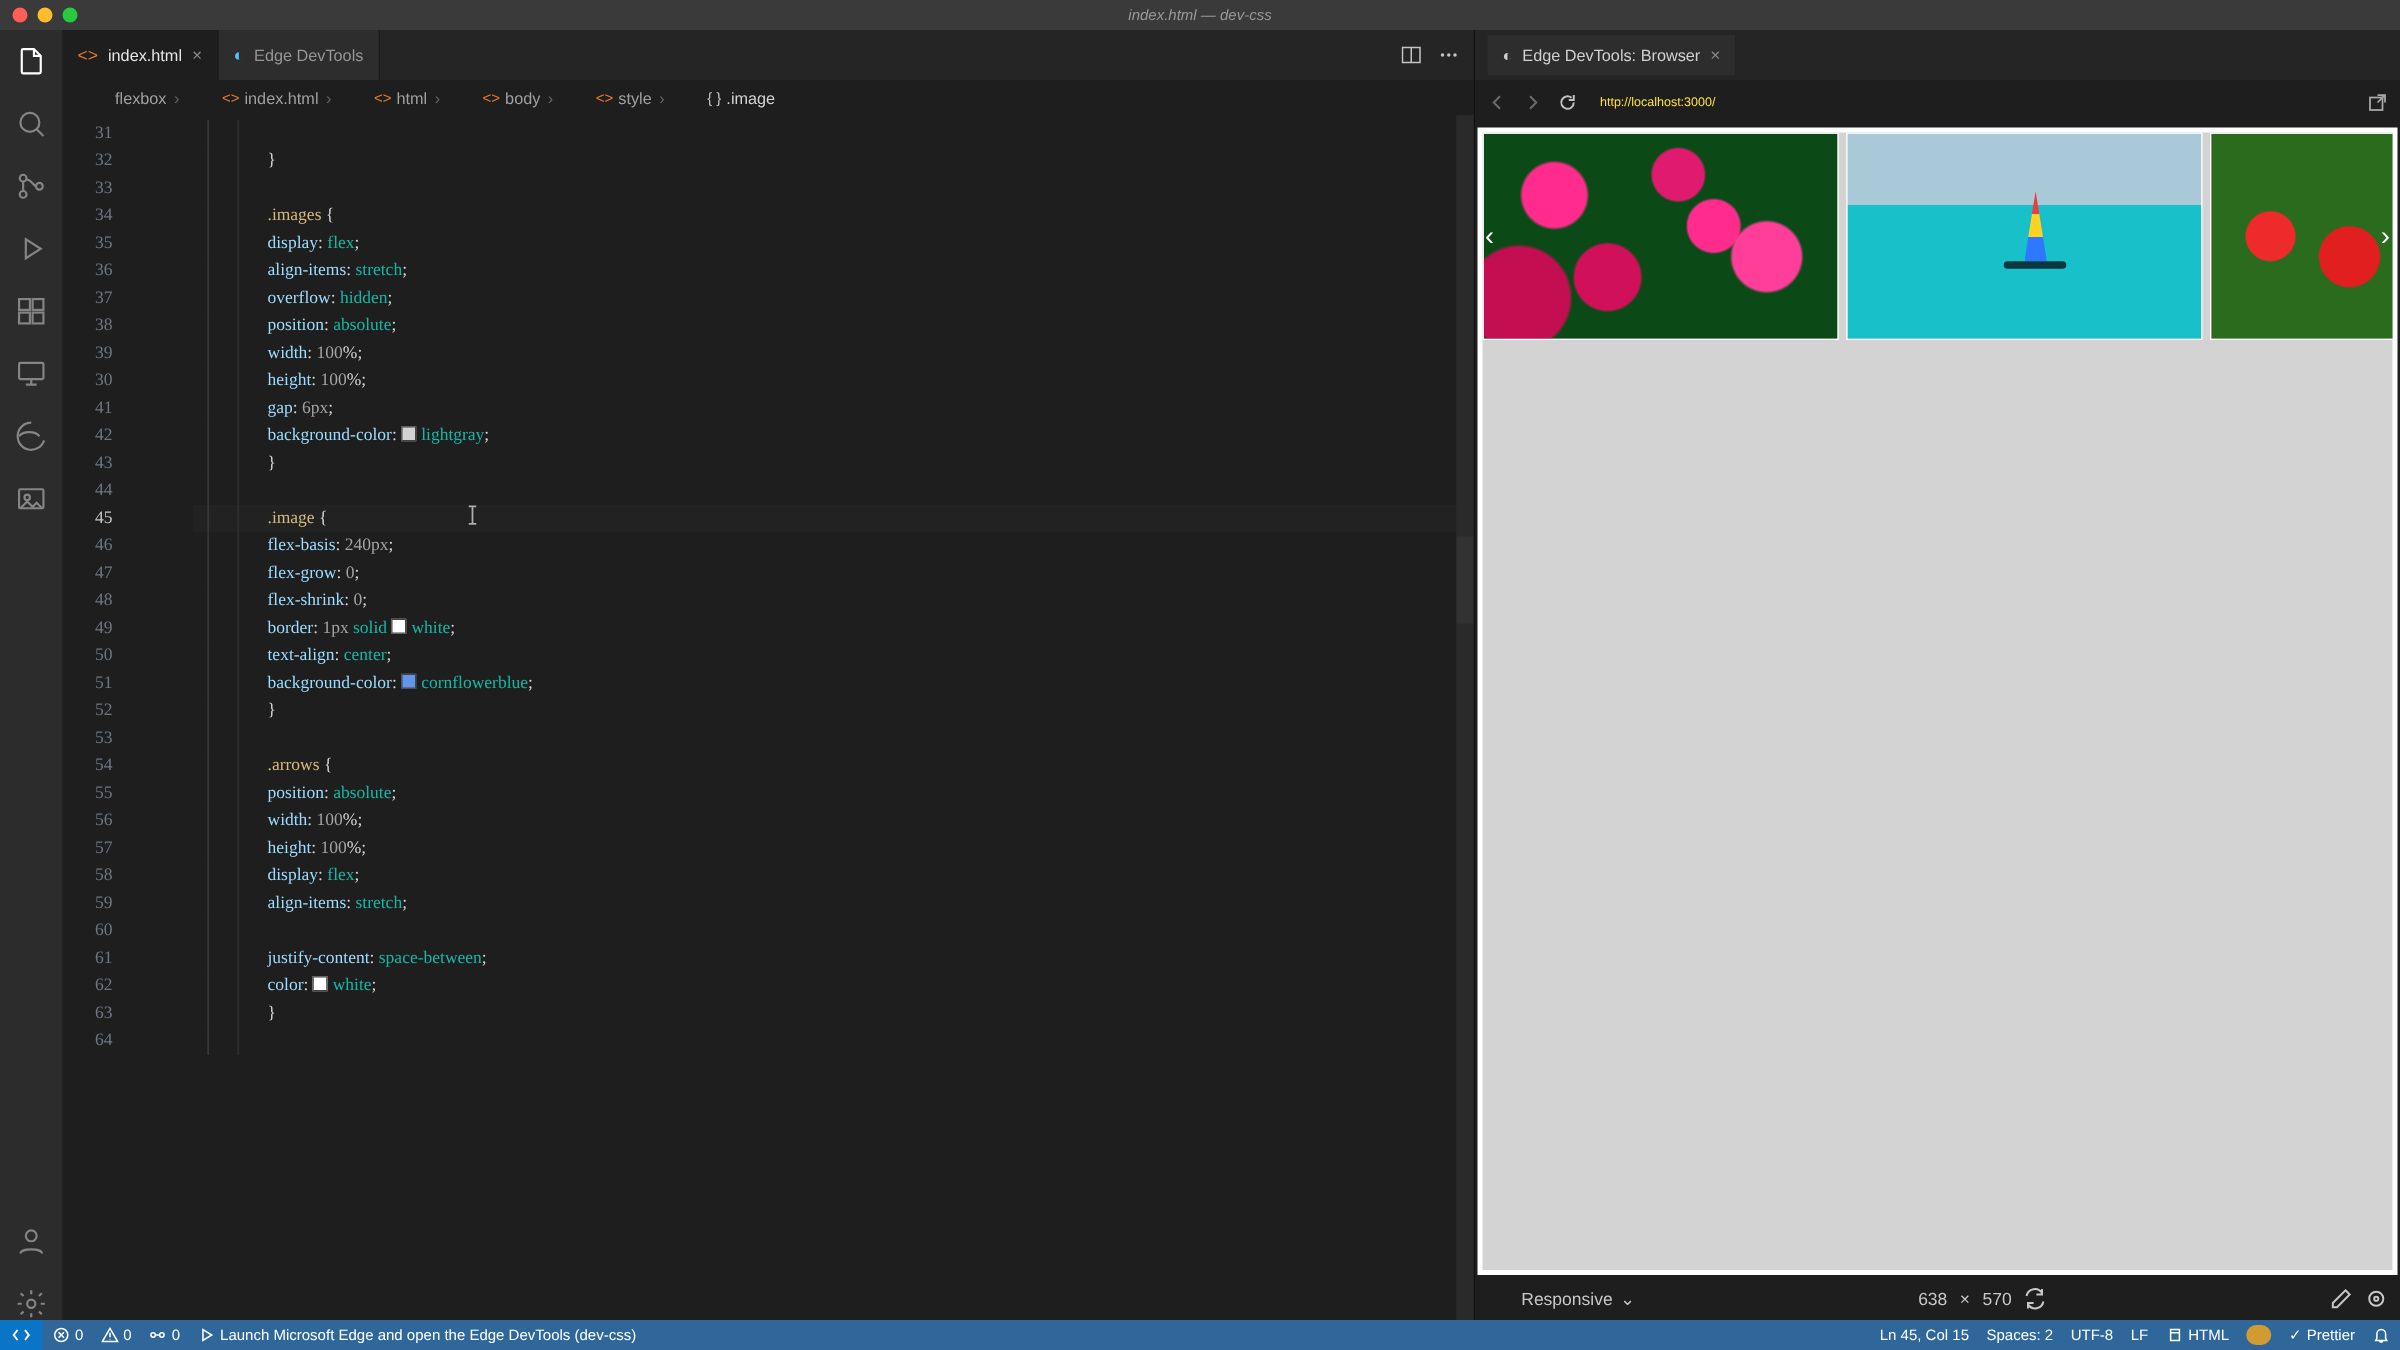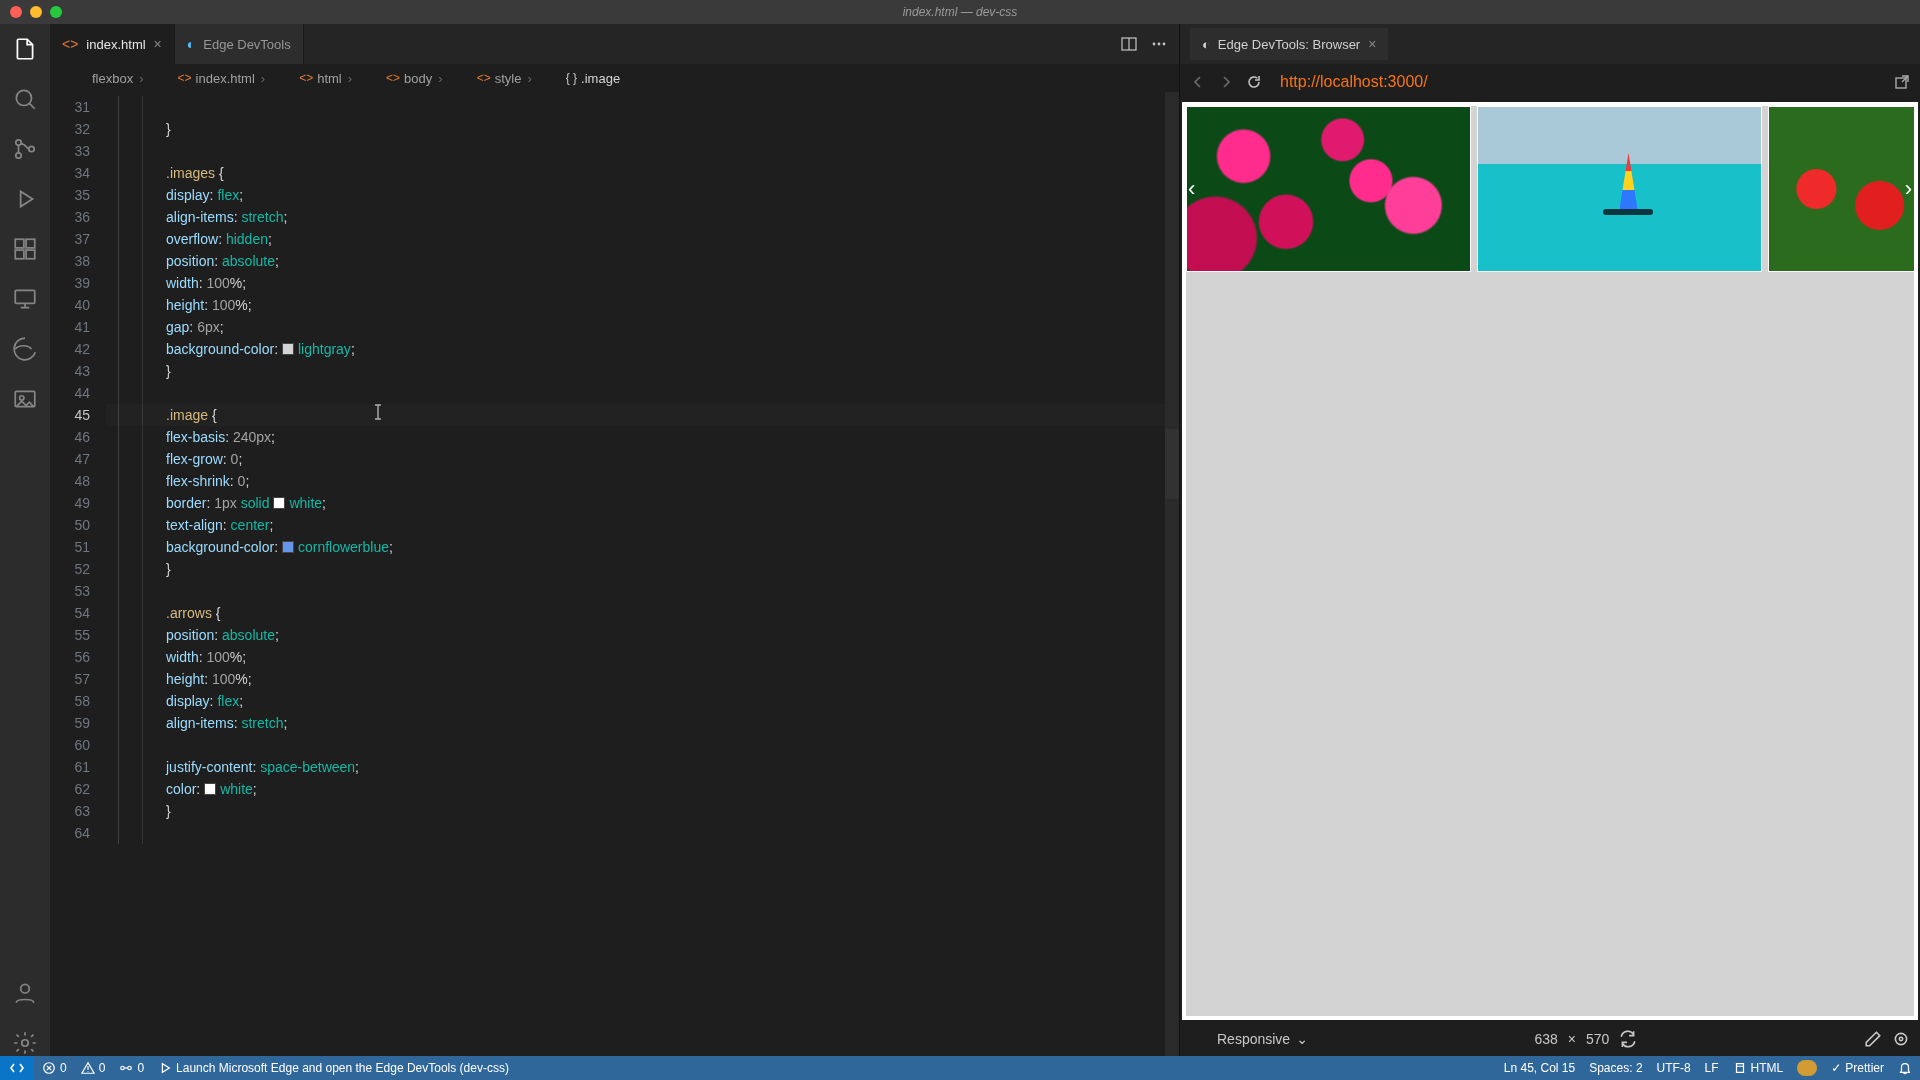--- a/index.html
+++ b/index.html
@@ -132,24 +132,25 @@
   .breadcrumbs .last { color: #d4d4d4; }
   .bc-icon { color: #e37933; font-size: 12px; }
   .bc-icon.sel { color: #c5c5c5; }
 
   
   .code-area {
     flex: 1;
     display: flex;
     overflow: hidden;
     background: #1e1e1e;
-    font-family: Liberation Sans, sans-serif;
+    font-family: Liberation Serif, serif;
     font-size: 14px;
     line-height: 22px;
     position: relative;
+    gap: 48px;
   }
   .gutter {
     width: 56px;
     text-align: right;
     color: #6e7681;
     padding-right: 16px;
     padding-top: 4px;
     user-select: none;
   }
   .gutter .ln { height: 22px; }
@@ -212,22 +213,22 @@
     gap: 12px;
     padding: 0 10px;
     background: #1e1e1e;
     color: #aaa;
   }
   .nav-arrow { width:16px; height:16px; color:#6c6c6c; cursor:pointer; }
   .nav-arrow svg, .reload svg { width:100%; height:100%; }
   .reload { width:16px; height:16px; color:#bfbfbf; cursor:pointer; }
   .urlbar {
     flex:1;
-    color:#f97316;
-    font-size:16px;
+    color:#fde047;
+    font-size:10px;
     padding: 4px 6px;
   }
   .open-ext { width:16px; height:16px; color:#aaa; cursor:pointer; }
 
   .viewport {
     flex:1;
     background: #fff;
     margin: 2px;
     overflow: hidden;
     position: relative;
@@ -466,21 +467,21 @@
       <div class="gutter" id="gutter">
           <div class="ln">31</div>
           <div class="ln">32</div>
           <div class="ln">33</div>
           <div class="ln">34</div>
           <div class="ln">35</div>
           <div class="ln">36</div>
           <div class="ln">37</div>
           <div class="ln">38</div>
           <div class="ln">39</div>
-          <div class="ln">40</div>
+          <div class="ln">30</div>
           <div class="ln">41</div>
           <div class="ln">42</div>
           <div class="ln">43</div>
           <div class="ln">44</div>
           <div class="ln active">45</div>
           <div class="ln">46</div>
           <div class="ln">47</div>
           <div class="ln">48</div>
           <div class="ln">49</div>
           <div class="ln">50</div>

